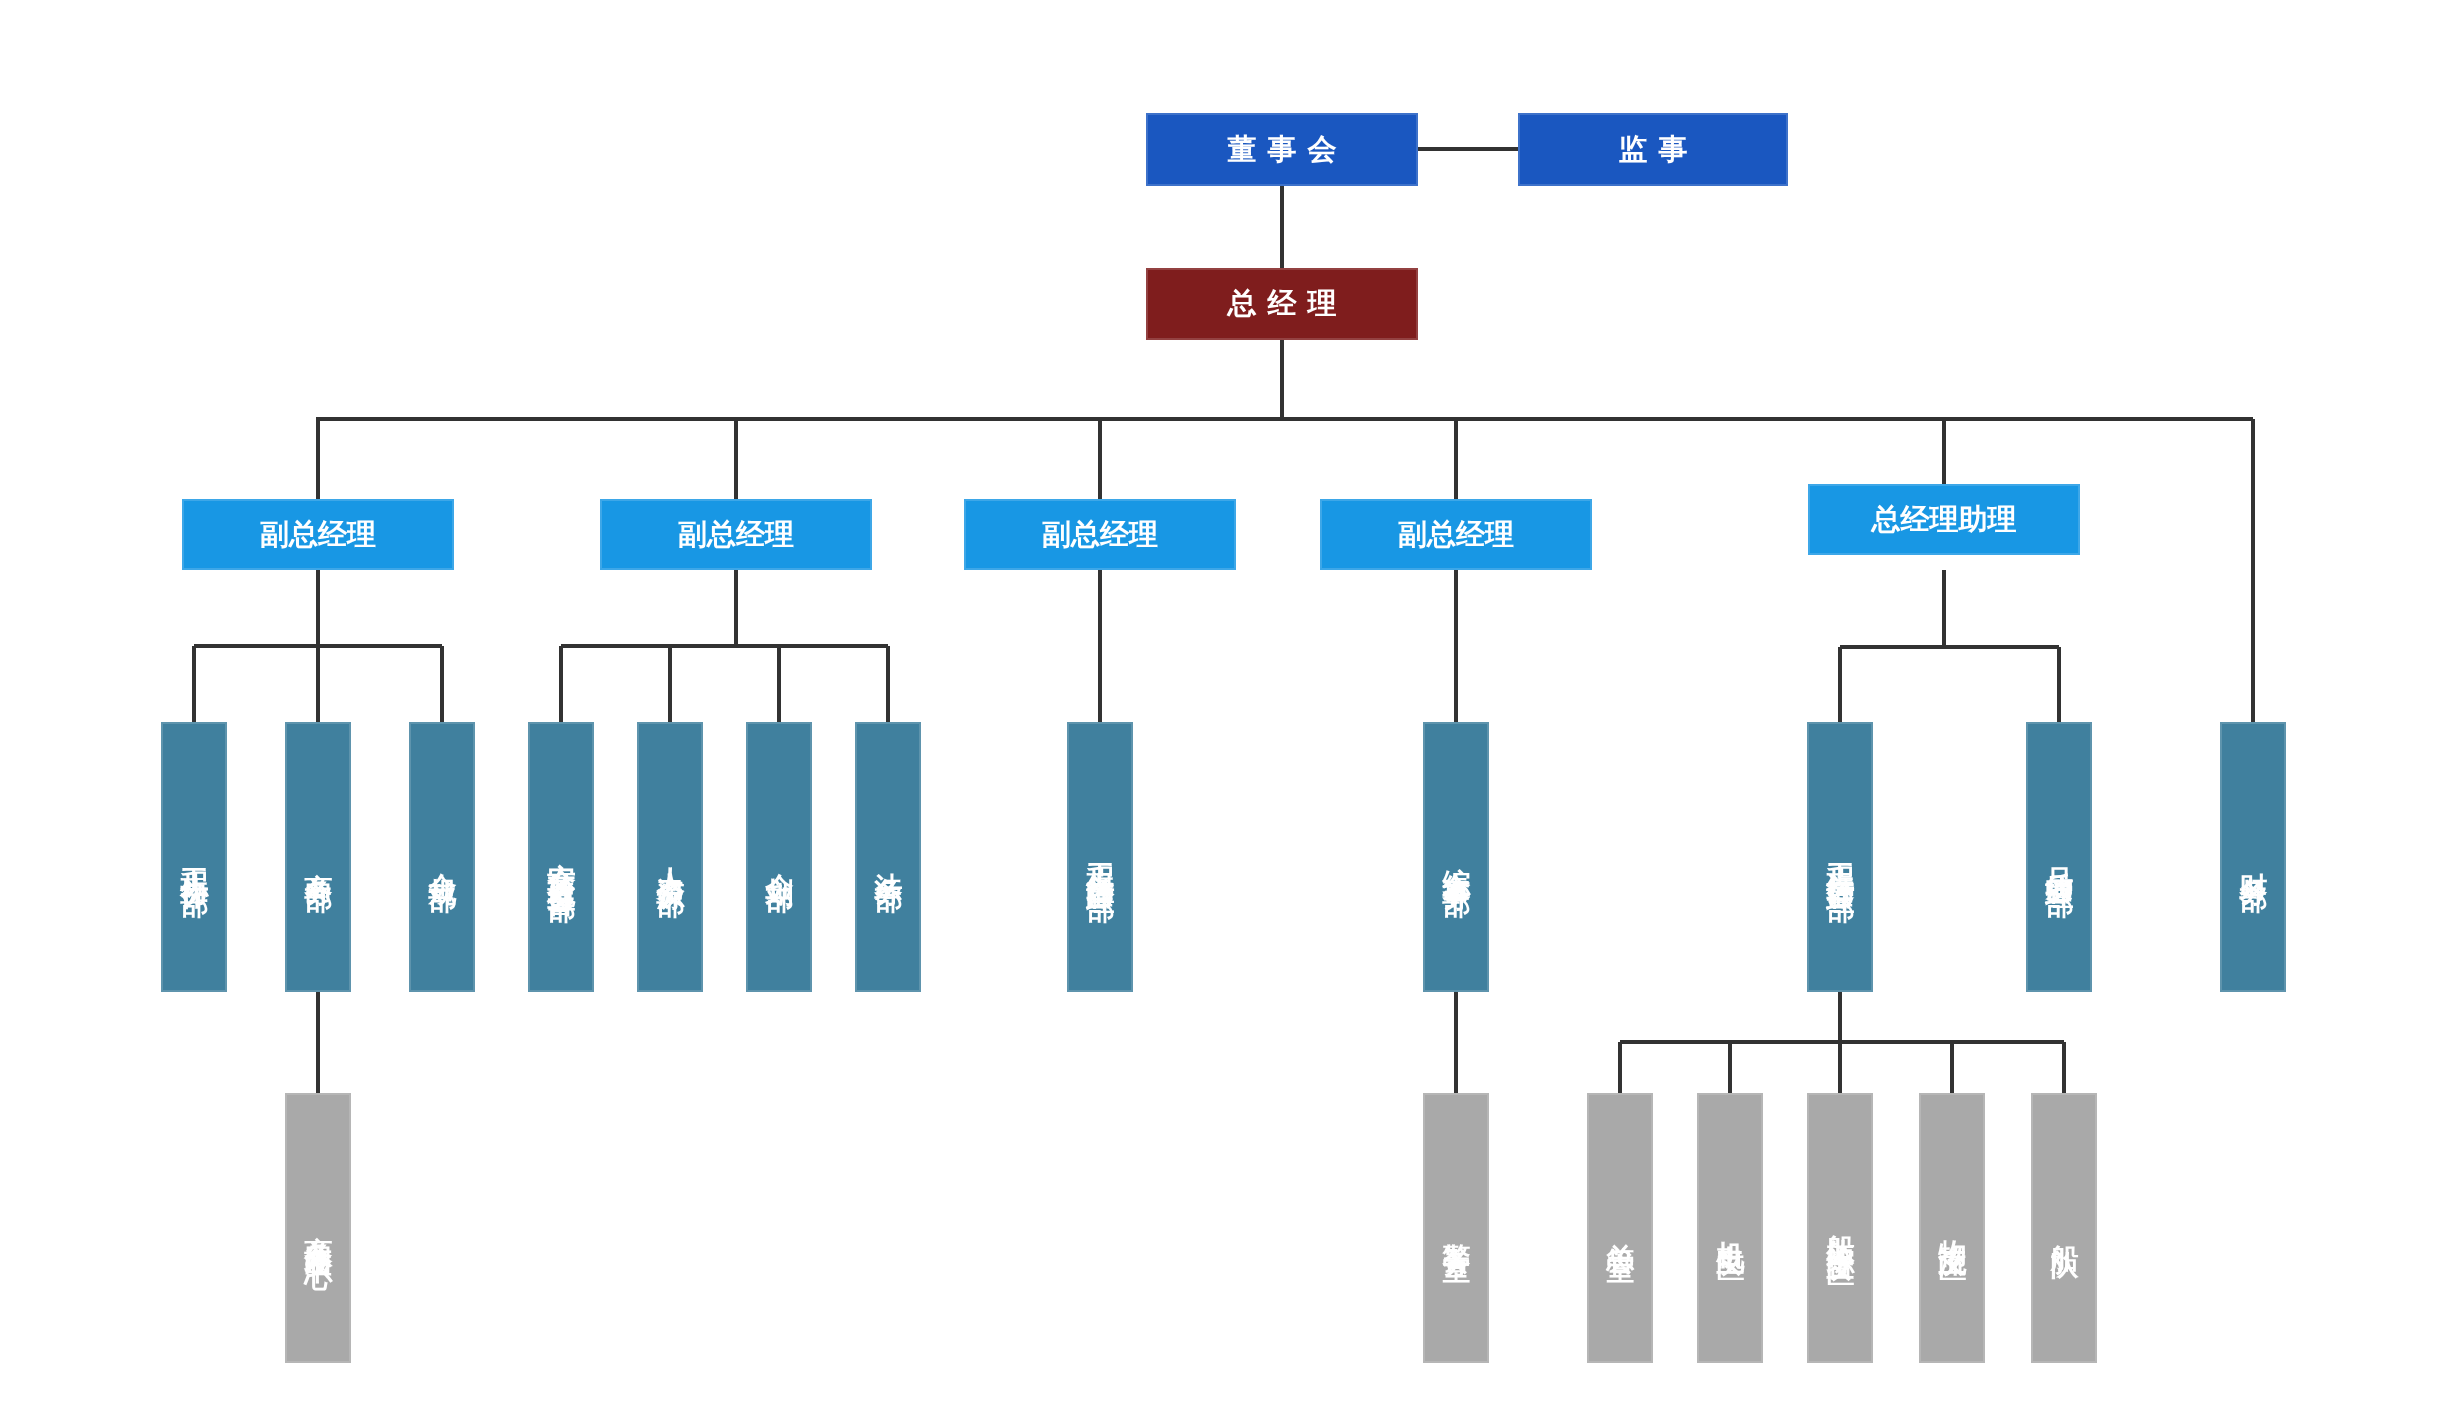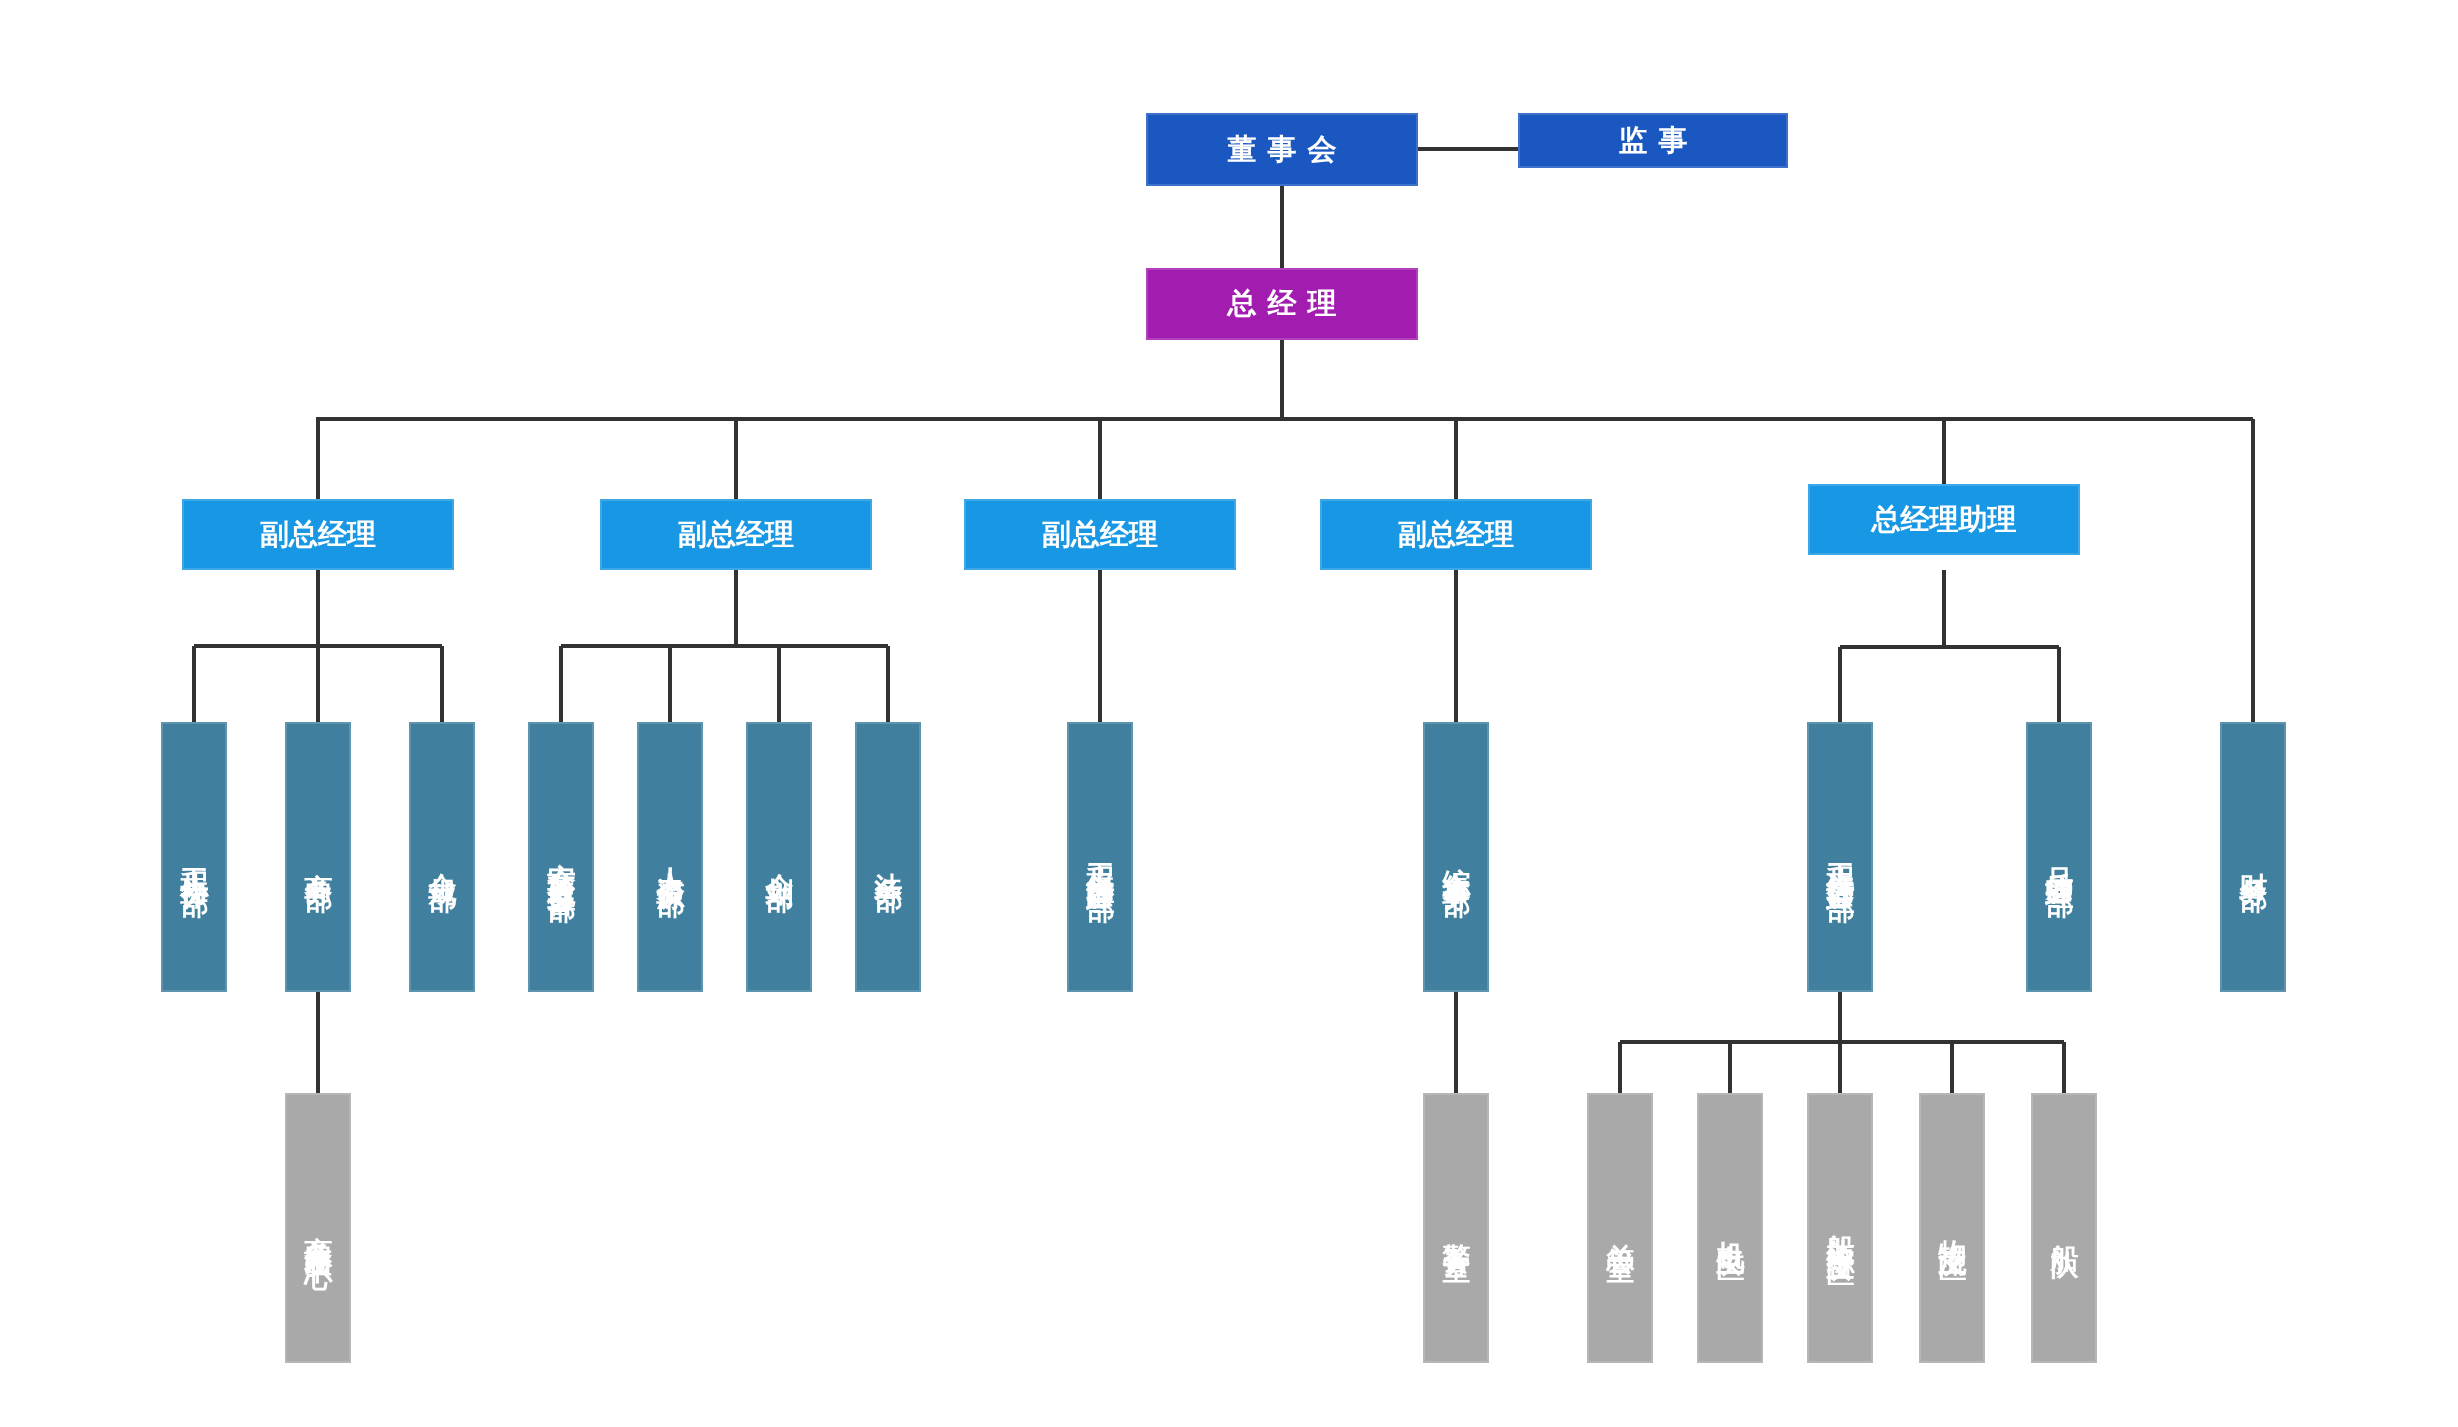--- a/index.html
+++ b/index.html
@@ -86,24 +86,24 @@
       <polyline points="1620,1042 2064,1042" fill="none" stroke="#323232" stroke-width="4"></polyline>
       <polyline points="1620,1042 1620,1093" fill="none" stroke="#323232" stroke-width="4"></polyline>
       <polyline points="1730,1042 1730,1093" fill="none" stroke="#323232" stroke-width="4"></polyline>
       <polyline points="1840,1042 1840,1093" fill="none" stroke="#323232" stroke-width="4"></polyline>
       <polyline points="1952,1042 1952,1093" fill="none" stroke="#323232" stroke-width="4"></polyline>
       <polyline points="2064,1042 2064,1093" fill="none" stroke="#323232" stroke-width="4"></polyline>
     </svg>
 <div class="node horizontal spaced" style="left: 1146px; top: 113px; width: 272px; height: 73px; background: rgb(26, 87, 192); color: rgb(255, 255, 255);">
       <span class="lbl">董事会</span>
     </div>
-    <div class="node horizontal spaced" style="left: 1518px; top: 113px; width: 270px; height: 55px; background: rgb(26, 87, 192); color: rgb(255, 255, 255);">
+    <div class="node horizontal spaced" style="left: 1518px; top: 113px; width: 270px; height: 73px; background: rgb(26, 87, 192); color: rgb(255, 255, 255);">
       <span class="lbl">监事</span>
     </div>
-    <div class="node horizontal spaced" style="left: 1146px; top: 268px; width: 272px; height: 72px; background: #a21caf; color: rgb(255, 255, 255);">
+    <div class="node horizontal spaced" style="left: 1146px; top: 268px; width: 272px; height: 72px; background: #7f1d1d; color: rgb(255, 255, 255);">
       <span class="lbl">总经理</span>
     </div>
     <div class="node horizontal" style="left: 182px; top: 499px; width: 272px; height: 71px; background: rgb(24, 151, 228); color: rgb(255, 255, 255);">
       <span class="lbl">副总经理</span>
     </div>
     <div class="node horizontal" style="left: 600px; top: 499px; width: 272px; height: 71px; background: rgb(24, 151, 228); color: rgb(255, 255, 255);">
       <span class="lbl">副总经理</span>
     </div>
     <div class="node horizontal" style="left: 964px; top: 499px; width: 272px; height: 71px; background: rgb(24, 151, 228); color: rgb(255, 255, 255);">
       <span class="lbl">副总经理</span>

